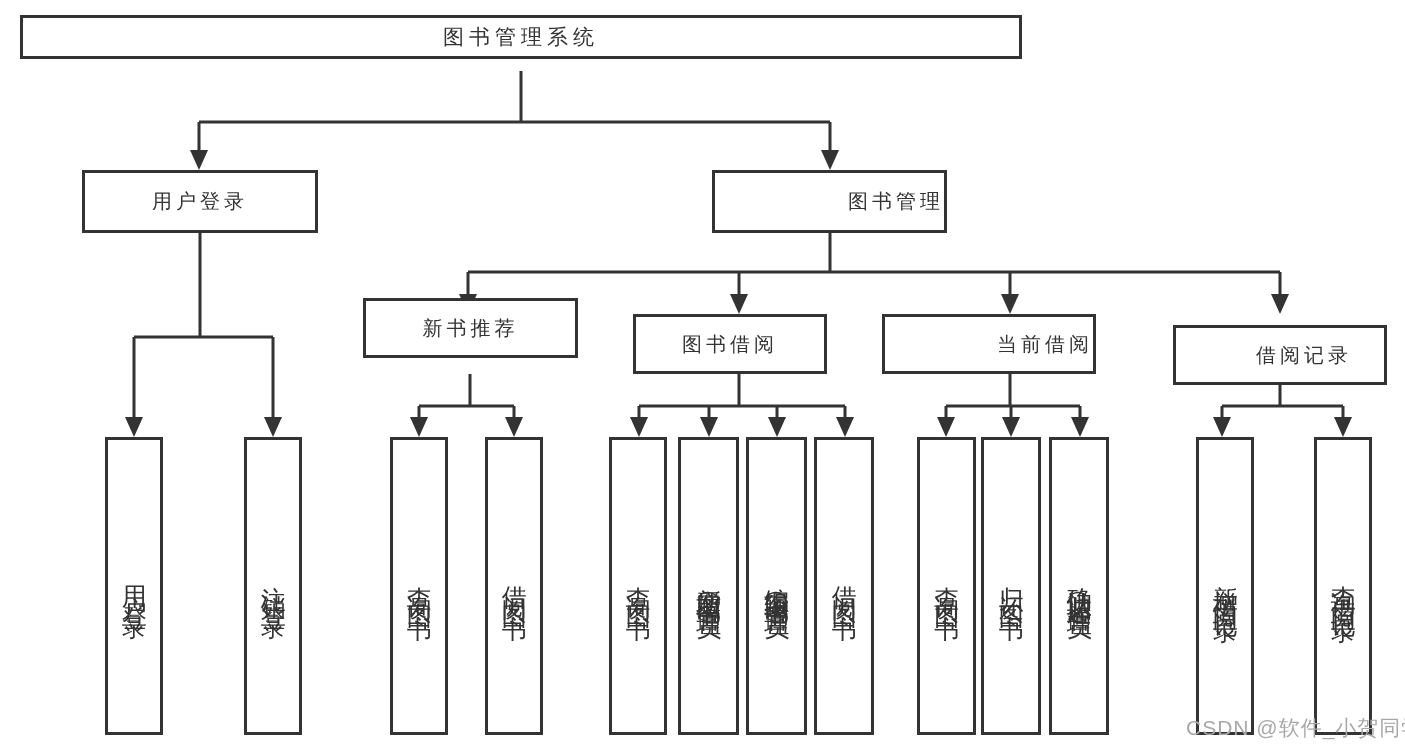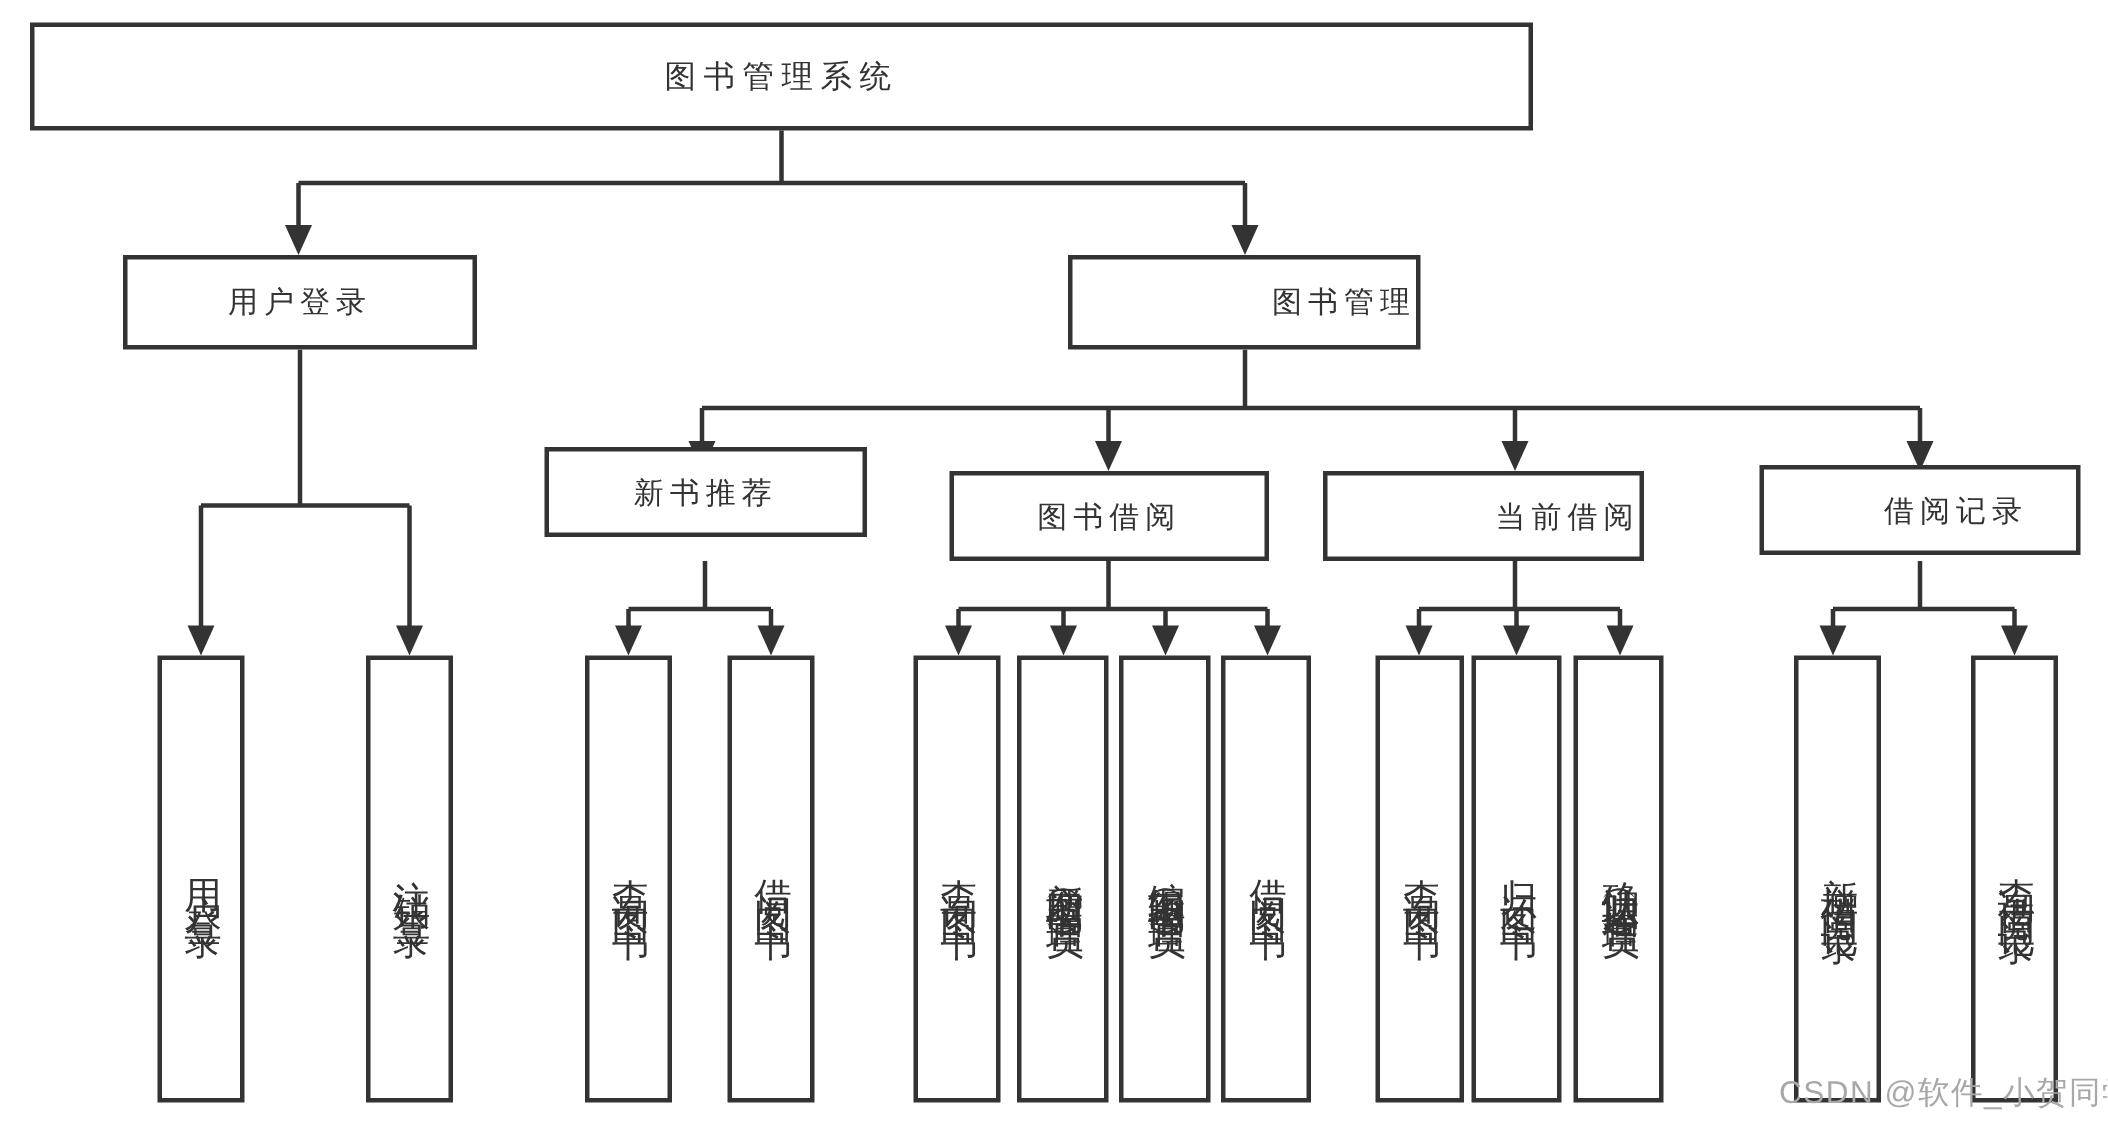--- a/index.html
+++ b/index.html
@@ -109,41 +109,41 @@
       <polygon points="768,417 786,417 777,437"></polygon>
       <polygon points="836,417 854,417 845,437"></polygon>
       <polygon points="937,417 955,417 946,437"></polygon>
       <polygon points="1002,417 1020,417 1011,437"></polygon>
       <polygon points="1071,417 1089,417 1080,437"></polygon>
       <polygon points="1213,417 1231,417 1222,437"></polygon>
       <polygon points="1334,417 1352,417 1343,437"></polygon>
     </g>
   </svg>
 
-  <div class="hbox root" style="left:20px; top:15px; width:1002px; height:72px;">
+  <div class="hbox root" style="left:20px; top:15px; width:1002px; height:44px;">
     <span>图书管理系统</span>
   </div>
 
   <div class="hbox" style="left:82px; top:170px; width:236px; height:63px;">
     <span>用户登录</span>
   </div>
   <div class="hbox" style="left:712px; top:170px; width:235px; height:63px;justify-content:flex-end;">
     <span>图书管理</span>
   </div>
 
   <div class="hbox" style="left:363px; top:298px; width:215px; height:60px;">
     <span>新书推荐</span>
   </div>
-  <div class="hbox" style="left:633px; top:314px; width:213px; height:60px;">
+  <div class="hbox" style="left:633px; top:314px; width:194px; height:60px;">
     <span>图书借阅</span>
   </div>
   <div class="hbox" style="left:882px; top:314px; width:214px; height:60px;justify-content:flex-end;">
     <span>当前借阅</span>
   </div>
-  <div class="hbox" style="left:1173px; top:310px; width:214px; height:60px;padding-left:48px;">
+  <div class="hbox" style="left:1173px; top:325px; width:214px; height:60px;padding-left:48px;">
     <span>借阅记录</span>
   </div>
 
   <div class="leaf v4" style="left:105px;">
     <span>用户登录</span>
   </div>
   <div class="leaf v4" style="left:244px;">
     <span>注销登录</span>
   </div>
 

